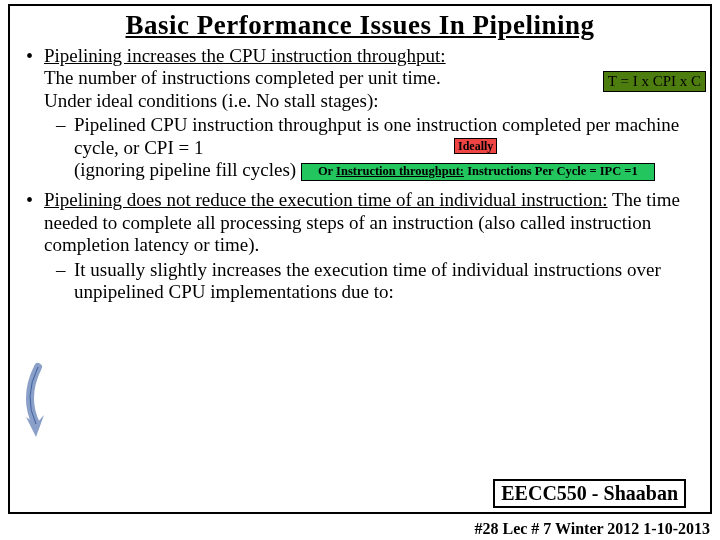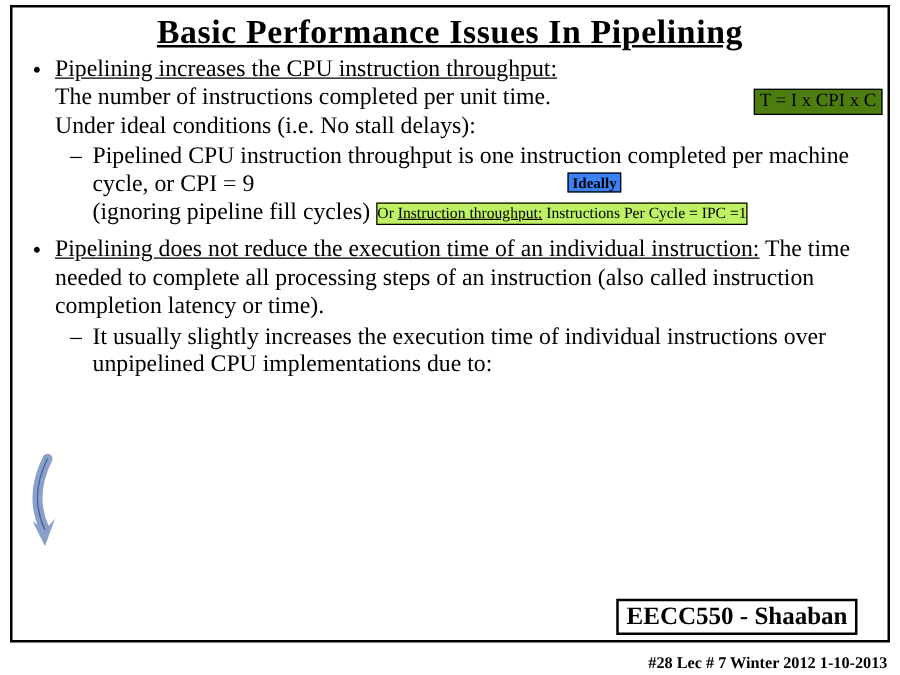--- a/index.html
+++ b/index.html
@@ -85,57 +85,58 @@
   }
   ul.subbul > li::before {
     content: "•";
     position: absolute;
     left: 12px;
     top: 0;
   }
   .u { text-decoration: underline; }
   .boxed {
     border: 1.5px solid #000;
-    padding: 1px 0;
+    padding: 1px 16px;
     font-size: 15px;
     display: inline-block;
-    background: #bef264;
+    background: #22c55e;
     line-height: 1.1;
+    font-weight: bold;
   }
   .boxed-abs {
     position: absolute;
     border: 1.5px solid #000;
     padding: 1px 4px;
     font-size: 15px;
     background: #4d7c0f;
     line-height: 1.1;
   }
   .ideally {
     position: absolute;
     border: 1.5px solid #000;
     padding: 0 3px;
     font-size: 12px;
     font-weight: bold;
-    background: #3b82f6;
+    background: #ef4444;
   }
   .course {
     position: absolute;
     bottom: 4px;
     right: 24px;
     border: 2px solid #000;
     padding: 1px 6px;
     font-size: 20px;
     font-weight: bold;
     background: #fff;
   }
   .footer {
     position: absolute;
     bottom: 2px;
     right: 10px;
-    font-size: 13px;
+    font-size: 16px;
     font-weight: bold;
   }
   .arrow {
     position: absolute;
     left: 8px;
     bottom: 70px;
   }
 </style>
 </head>
 <body>
@@ -143,25 +144,25 @@
 <div class="slide">
   <div class="frame">
 
     <div class="title">Basic Performance Issues In Pipelining</div>
 
     <div class="content">
       <ul class="bullets">
         <li style="position:relative;">
           <span class="u">Pipelining increases the CPU instruction throughput:</span><br>
           <span>The number of instructions completed per unit time.</span><br>
-          <span>Under ideal conditions (i.e. No stall delays):</span>
+          <span>Under ideal conditions (i.e. No stall stages):</span>
           <div class="boxed-abs" style="top:26px; right:-4px;">T = I x CPI x C</div>
           <ul class="dash">
             <li style="position:relative;">
-              <span>Pipelined CPU instruction throughput is one instruction completed per machine cycle, or  CPI = 9</span>
+              <span>Pipelined CPU instruction throughput is one instruction completed per machine cycle, or  CPI = 1</span>
               <div class="ideally" style="top:24px; left:410px;">Ideally</div>
               <br>
               <span>(ignoring pipeline fill cycles)</span>
               <span class="boxed" style="font-size:12.5px; vertical-align:1px;"><span>Or </span><span class="u">Instruction throughput:</span><span> Instructions Per Cycle = IPC =1</span></span>
             </li>
           </ul>
         </li>
 
         <li style="position:relative;">
           <span class="u">Pipelining does not reduce the execution time of an individual instruction:</span><span>  The time needed to complete all processing steps of an instruction (also called instruction completion latency or time).</span>

